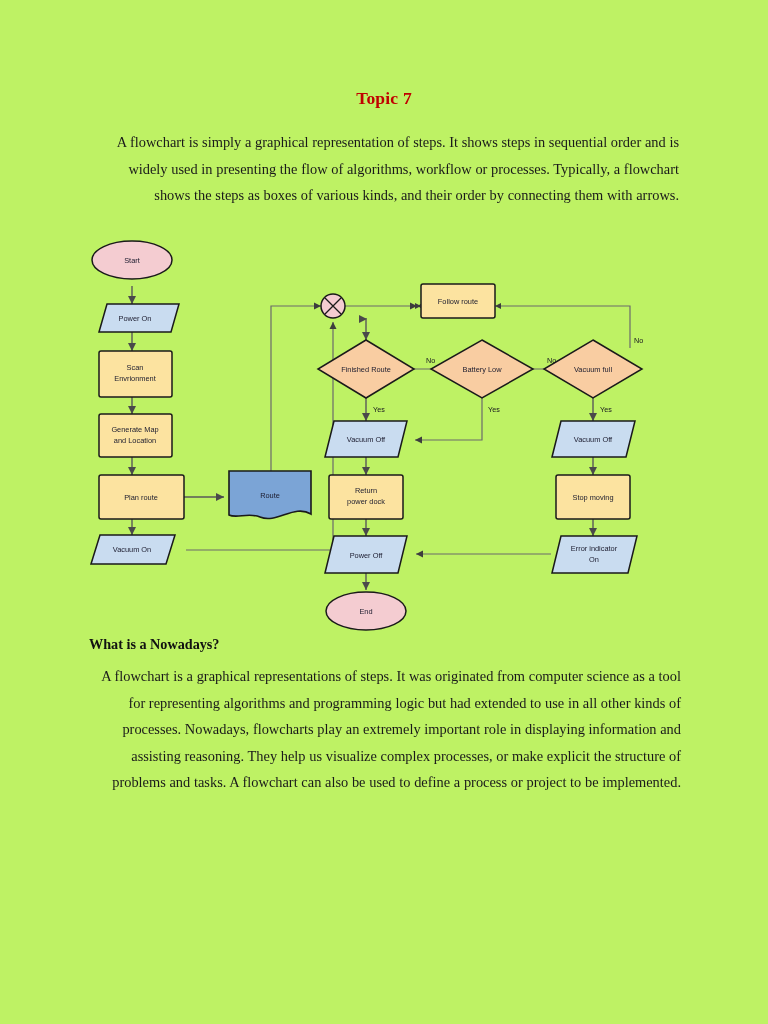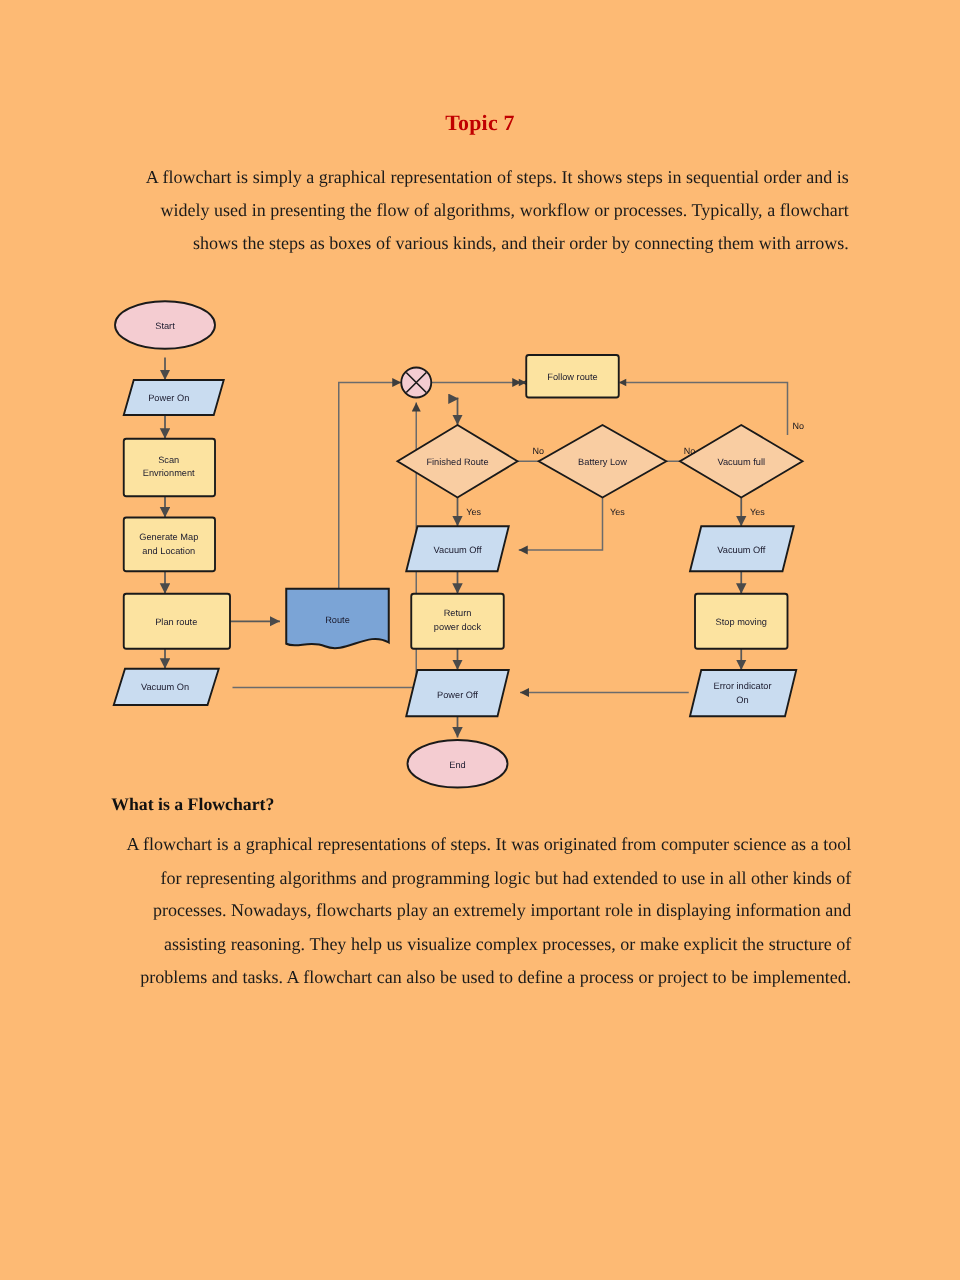--- a/index.html
+++ b/index.html
@@ -14,21 +14,21 @@
     height: 1024px;
     position: relative;
     font-family: "Liberation Serif", "DejaVu Serif", serif;
     color: #181818;
     overflow: hidden;
   }
 
   .page {
     position: absolute;
     inset: 0;
-    background: #fdba74;
+    background: #bef264;
   }
 
   .content {
     position: absolute;
     left: 89px;
     top: 88px;
     width: 590px;
   }
 
   .doc-title {
@@ -255,18 +255,18 @@
       <text class="fc-edge-label" x="341" y="131">No</text>
       <text class="fc-edge-label" x="288" y="180">Yes</text>
       <text class="fc-edge-label" x="462" y="131">No</text>
       <text class="fc-edge-label" x="403" y="180">Yes</text>
       <text class="fc-edge-label" x="549" y="111">No</text>
       <text class="fc-edge-label" x="515" y="180">Yes</text>
     </svg>
   </div>
 
   <div class="sec-below">
-    <div class="subhead">What is a Flowchart?</div>
+    <div class="subhead">What is a Nowadays?</div>
     <div class="gap-s"></div>
     <p class="para">A flowchart is a graphical representations of steps. It was originated from computer science as a tool for representing algorithms and programming logic but had extended to use in all other kinds of processes. Nowadays, flowcharts play an extremely important role in displaying information and assisting reasoning. They help us visualize complex processes, or make explicit the structure of problems and tasks. A flowchart can also be used to define a process or project to be implemented.</p>
   </div>
 
 </div>
 
 </body></html>

